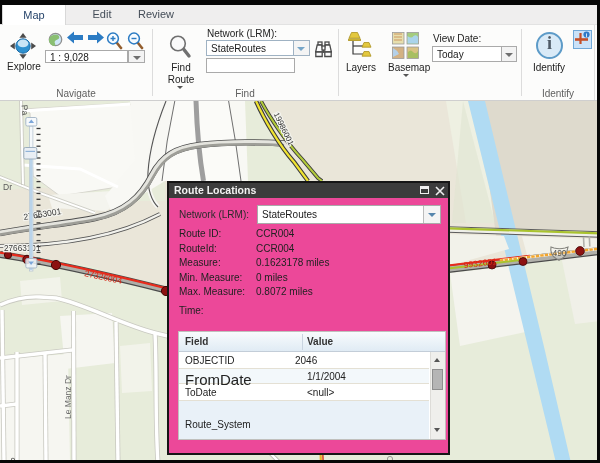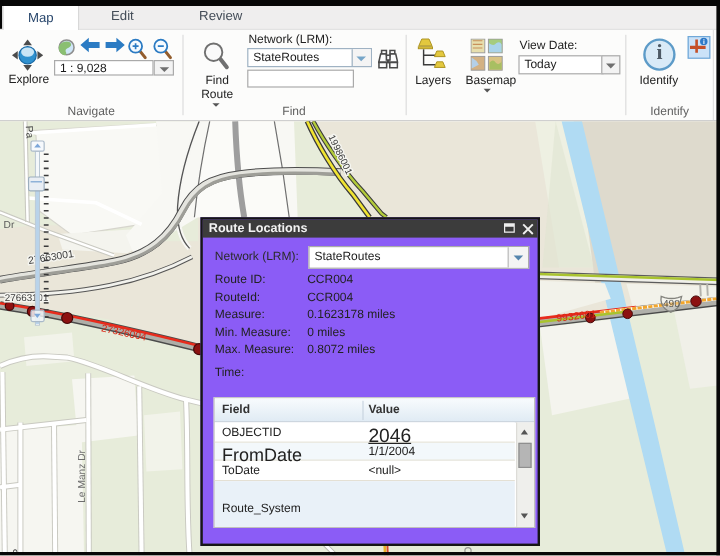--- a/index.html
+++ b/index.html
@@ -17,21 +17,21 @@
 </head>
 <body>
 
 <div class="abs" style="left:0;top:0;width:600px;height:5px;background:#070707;"></div>
 <div class="abs" style="left:0;top:5px;width:600px;height:19px;background:#efeeee;border-bottom:1px solid #e2e2e2;"></div>
 <div class="abs" style="left:0;top:0;width:2px;height:24px;background:#070707;"></div>
 
 <div class="abs" style="left:2px;top:5px;width:64px;height:20px;background:#ffffff;border-left:1px solid #d8d8d8;border-right:1px solid #d8d8d8;box-sizing:border-box;"></div>
 <div class="abs" style="left:2px;top:8.5px;width:64px;text-align:center;font-size:11px;color:#27456b;">Map</div>
 <div class="abs" style="left:70px;top:8px;width:64px;text-align:center;font-size:11px;color:#444d58;">Edit</div>
-<div class="abs" style="left:138px;top:8px;width:64px;text-align:right;font-size:11px;color:#444d58;">Review</div>
+<div class="abs" style="left:138px;top:8px;width:64px;text-align:left;font-size:11px;color:#444d58;">Review</div>
 
 <div class="abs" style="left:0;top:25px;width:600px;height:76px;background:#fcfcfb;border-bottom:1px solid #cfcfcf;box-sizing:border-box;"></div>
 <div class="sep" style="left:152px;"></div>
 <div class="sep" style="left:338px;"></div>
 <div class="sep" style="left:521px;"></div>
 <div class="abs" style="left:594px;top:25px;width:1px;height:75px;background:#e0e0e0;"></div>
 
 <div class="grplbl" style="left:0px;top:88px;width:152px;text-align:center;">Navigate</div>
 <div class="grplbl" style="left:152px;top:88px;width:186px;text-align:center;">Find</div>
 <div class="grplbl" style="left:338px;top:88px;width:183px;text-align:right;margin-top:29px;">Contents</div>
@@ -319,21 +319,21 @@
     <path d="M28.3,160.5 l2.8,3.4 l2.8,-3.4 Z" fill="#7da7d9"></path>
   </g>
 
   <path d="M270,352 L280,362" stroke="#b9b9b1" stroke-width="4" fill="none"></path>
   <path d="M270,352 L280,362" stroke="#fff" stroke-width="2.4" fill="none"></path>
   <path d="M320.5,352 L321,362" stroke="#e8b22b" stroke-width="2.2" fill="none"></path>
   <path d="M322.8,352 L323.2,362" stroke="#d94a2a" stroke-width="1.6" fill="none"></path>
   <circle cx="390" cy="358" r="2.6" fill="none" stroke="#9a9a94" stroke-width="1"></circle>
 </svg>
 
-<div class="abs" style="left:167px;top:181px;width:283px;height:274px;background:#8b5cf6;border:2px solid #161616;box-sizing:border-box;">
+<div class="abs" style="left:167px;top:181px;width:283px;height:274px;background:#ec4899;border:2px solid #161616;box-sizing:border-box;">
   <div class="abs" style="left:0;top:0;width:279px;height:15px;background:#3c3c3c;"></div>
   <div class="abs" style="left:5px;top:1px;font-size:10.5px;font-weight:bold;color:#f2f2f2;">Route Locations</div>
   <div class="abs" style="left:251px;top:3px;width:9px;height:8px;border:1px solid #efefef;border-top:3px solid #efefef;box-sizing:border-box;"></div>
   <svg class="abs" style="left:266px;top:2.5px;" width="10" height="10" viewBox="0 0 10 10">
     <path d="M1,1 L9,9 M9,1 L1,9" stroke="#efefef" stroke-width="1.6"></path>
   </svg>
 
   <div class="lbl" style="left:10px;top:26px;color:#2b2b2b;">Network (LRM):</div>
   <div class="combo" style="left:88px;top:22px;width:184px;height:19px;">
     <span class="txt" style="top:3px;">StateRoutes</span>
@@ -358,21 +358,21 @@
     <div class="abs" style="left:0;top:0;width:266px;height:20px;background:linear-gradient(#f8fbfd,#e0ebf4);border-bottom:1px solid #c3cdd8;box-sizing:border-box;"></div>
     <div class="abs" style="left:6px;top:4px;font-size:10px;font-weight:bold;color:#333;">Field</div>
     <div class="abs" style="left:128px;top:4px;font-size:10px;font-weight:bold;color:#333;">Value</div>
     <div class="abs" style="left:123px;top:2px;width:1px;height:16px;background:#c9d4e0;"></div>
 
     <div class="abs" style="left:0;top:20px;width:250px;height:16.5px;border-bottom:1px solid #e4e0d4;box-sizing:border-box;background:#fff;"></div>
     <div class="abs" style="left:0;top:36.5px;width:250px;height:15.5px;border-bottom:1px solid #e4e0d4;box-sizing:border-box;background:#f3f8fb;"></div>
     <div class="abs" style="left:0;top:52px;width:250px;height:16.5px;border-bottom:1px solid #e4e0d4;box-sizing:border-box;background:#fff;"></div>
     <div class="abs" style="left:0;top:68.5px;width:250px;height:38.5px;background:#e9f1f8;"></div>
     <div class="abs" style="left:6px;top:22.5px;font-size:10px;color:#222;">OBJECTID</div>
-    <div class="abs" style="left:128px;top:22.5px;font-size:16px;color:#222;text-decoration:underline;">2046</div>
+    <div class="abs" style="left:116px;top:22.5px;font-size:10px;color:#222;">2046</div>
     <div class="abs" style="left:6px;top:38.5px;font-size:15px;color:#222;">FromDate</div>
     <div class="abs" style="left:128px;top:38.5px;font-size:10px;color:#222;">1/1/2004</div>
     <div class="abs" style="left:6px;top:54.5px;font-size:10px;color:#222;">ToDate</div>
     <div class="abs" style="left:128px;top:54.5px;font-size:10px;color:#222;">&lt;null&gt;</div>
     <div class="abs" style="left:6px;top:86.5px;font-size:10px;color:#222;">Route_System</div>
 
     <div class="abs" style="left:251px;top:20px;width:15px;height:87px;background:#efefec;border-left:1px solid #dddcd8;box-sizing:border-box;"></div>
     <div class="tri abs" style="left:254.5px;top:26px;border-left-width:3.5px;border-right-width:3.5px;border-top:none;border-bottom:4px solid #555;"></div>
     <div class="abs" style="left:253px;top:37px;width:11px;height:21px;background:#b5b5b5;border:1px solid #8f8f8f;box-sizing:border-box;"></div>
     <div class="tri abs" style="left:254.5px;top:96px;border-left-width:3.5px;border-right-width:3.5px;border-top-width:4px;border-top-color:#555;"></div>

